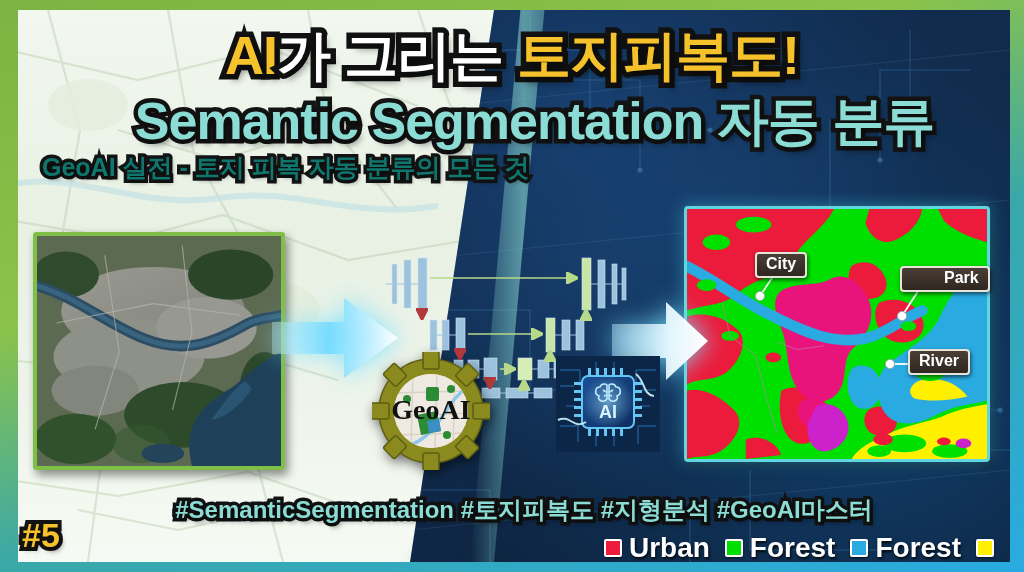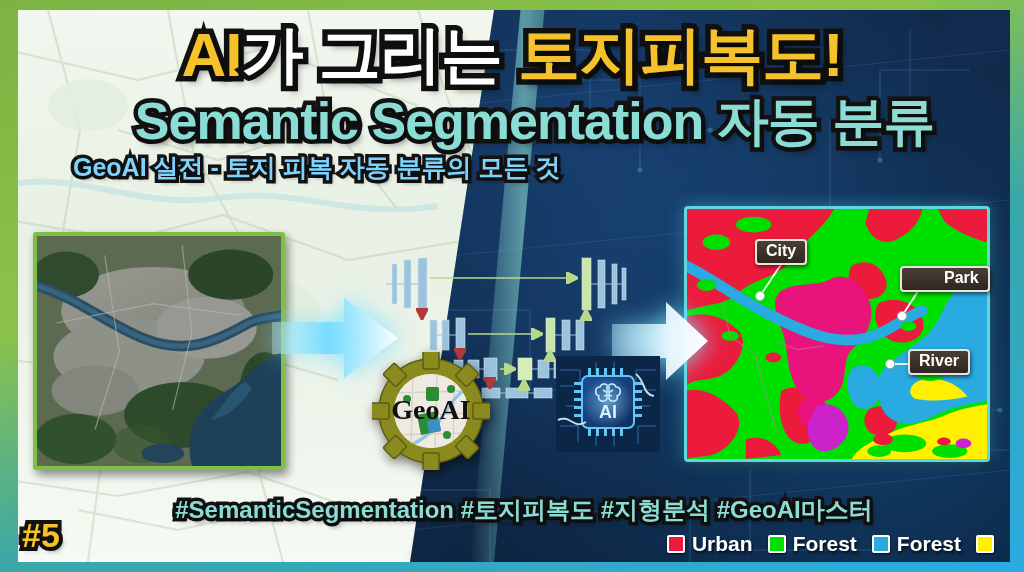--- a/index.html
+++ b/index.html
@@ -55,21 +55,21 @@
     clip-path: polygon(42% 0, 62% 0, 20% 100%, 0 100%);
     pointer-events: none;
   }
 
   
   .title-wrap {
     position: absolute; left: 0; top: 14px; width: 1024px;
     text-align: center; z-index: 40;
   }
   .line1 {
-    font-size: 62px; line-height: 82px; font-weight: 900;
+    font-size: 54px; line-height: 82px; font-weight: 900;
     letter-spacing: -1px;
     white-space: nowrap;
   }
   .line1 .w {
     color: #ffffff;
     -webkit-text-stroke: 11px #111;
     paint-order: stroke fill;
     text-shadow: 5px 6px 7px rgba(0,0,0,.45);
   }
   .line1 .y {
@@ -94,25 +94,24 @@
     -webkit-text-stroke: 9px #131313;
     paint-order: stroke fill;
     text-shadow: 4px 5px 6px rgba(0,0,0,.45);
   }
   .line3 {
     margin-top: 2px; text-align: left; padding-left: 42px;
     font-size: 25px; line-height: 30px; font-weight: 900;
     white-space: nowrap;
   }
   .line3 span {
-    color: #7dd3fc;
+    color: #0f766e;
     -webkit-text-stroke: 7px #141414;
     paint-order: stroke fill;
     text-shadow: 3px 3px 4px rgba(0,0,0,.5);
-    margin-left: 31px;
   }
 
   
   .sat {
     position: absolute; left: 33px; top: 232px;
     width: 252px; height: 238px;
     border: 4px solid #7fbf45;
     border-radius: 3px;
     overflow: hidden;
     box-shadow: 3px 5px 10px rgba(0,0,0,.45);
@@ -174,21 +173,21 @@
     position: absolute; z-index: 30;
     background: linear-gradient(180deg, #4a3f36 0%, #2e2620 100%);
     color: #fff;
     border: 2px solid #e9e4da;
     border-radius: 4px;
     font-size: 16px; font-weight: 700;
     padding: 1px 9px 3px;
     box-shadow: 1px 2px 4px rgba(0,0,0,.6);
     white-space: nowrap;
   }
-  .lbl-city  { left: 755px; top: 239px; }
+  .lbl-city  { left: 755px; top: 252px; }
   .lbl-park  { left: 900px; top: 266px; padding-left: 42px; }
   .lbl-river { left: 908px; top: 349px; }
 
   .leader { position: absolute; z-index: 29; pointer-events: none; }
   .leader svg { display:block; overflow: visible; }
 
   
   .hashtags {
     position: absolute; left: 12px; top: 494px; width: 1024px;
     text-align: center; z-index: 40;
@@ -205,21 +204,21 @@
     position: absolute; right: 30px; top: 532px;
     display: flex; align-items: center; gap: 15px;
     z-index: 40;
   }
   .legend-item { display: flex; align-items: center; gap: 7px; }
   .swatch {
     width: 18px; height: 18px; border: 2px solid #fff; border-radius: 2px;
     box-shadow: 0 1px 2px rgba(0,0,0,.7);
   }
   .legend-text {
-    font-size: 21px; font-weight: 900; color: #fff;
+    font-size: 28px; font-weight: 900; color: #fff;
     text-shadow: 1px 2px 3px rgba(0,0,0,.85);
   }
 
   .badge {
     position: absolute; left: 22px; top: 516px; z-index: 40;
     font-size: 34px; font-weight: 900;
   }
   .badge span {
     color: #f5c22b;
     -webkit-text-stroke: 8px #141414;

